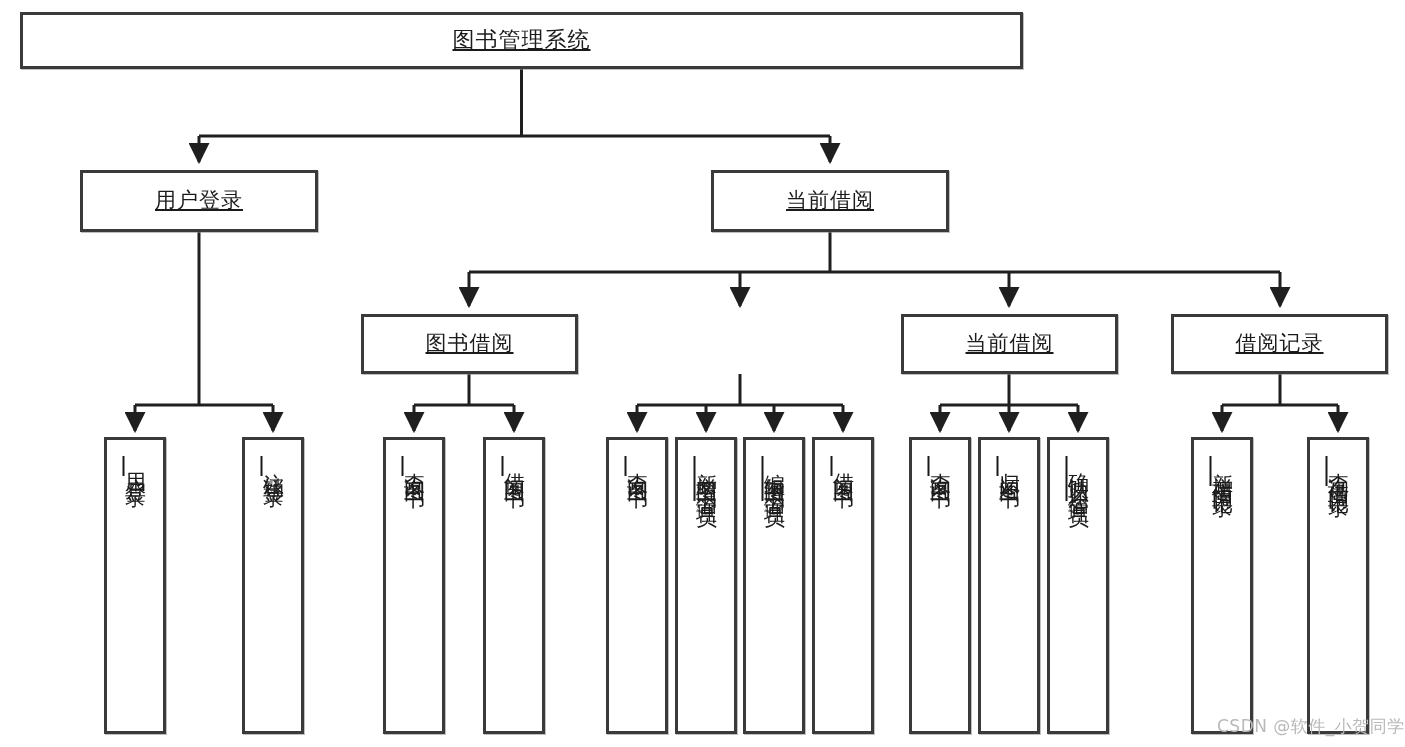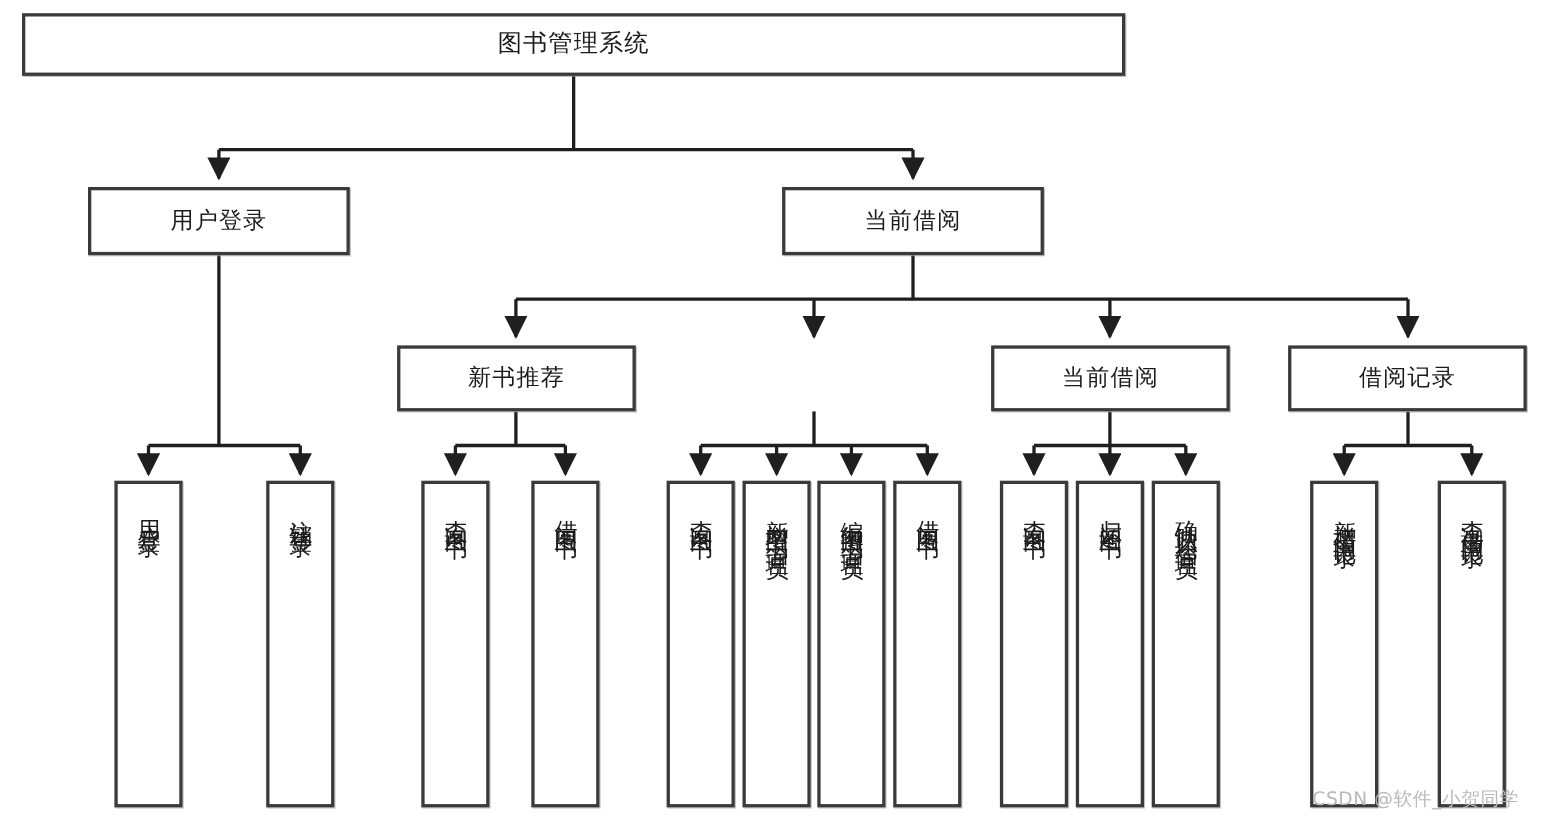--- a/index.html
+++ b/index.html
@@ -29,20 +29,21 @@
   }
   .node {
     position: absolute;
     box-sizing: border-box;
     background: #ffffff;
     border: 3px solid #3a3a3a;
     display: flex;
     align-items: center;
     justify-content: center;
     box-shadow: 1px 1px 0 rgba(140,140,140,0.55);
+    text-decoration: underline;
   }
   .node .label {
     font-size: 21px;
     line-height: 1.12;
     letter-spacing: 1px;
     color: #1b1b1b;
     text-align: center;
     white-space: nowrap;
   }
   .node.root .label { font-size: 22px; }
@@ -60,20 +61,21 @@
     white-space: normal;
     max-height: 262px;
   }
   .watermark {
     position: absolute;
     font-size: 17px;
     color: #b9b9b9;
     letter-spacing: 0.5px;
     white-space: nowrap;
     font-family: "DejaVu Sans", "Liberation Sans", sans-serif;
+    margin-left: 24px;
   }
 </style>
 </head>
 <body>
 
 <div id="canvas">
 
   <svg id="edges" viewBox="0 0 1405 747" xmlns="http://www.w3.org/2000/svg">
     <defs>
       <marker id="arrow" viewBox="0 0 10 10" refX="9" refY="5" markerWidth="7" markerHeight="7" orient="auto-start-reverse">
@@ -129,21 +131,21 @@
   </div>
 
   <div class="node" style="left:80px; top:170px; width:238px; height:62px;">
     <span class="label">用户登录</span>
   </div>
   <div class="node" style="left:711px; top:170px; width:238px; height:62px;">
     <span class="label">当前借阅</span>
   </div>
 
   <div class="node" style="left:361px; top:314px; width:217px; height:60px;">
-    <span class="label">新书推荐</span>
+    <span class="label">图书借阅</span>
   </div>
   <div class="node" style="left:901px; top:314px; width:217px; height:60px;">
     <span class="label">当前借阅</span>
   </div>
   <div class="node" style="left:1171px; top:314px; width:217px; height:60px;">
     <span class="label">借阅记录</span>
   </div>
 
   <div class="node leaf" style="left:104px; top:437px; width:62px; height:297px;">
     <span class="label">用户登录</span>

